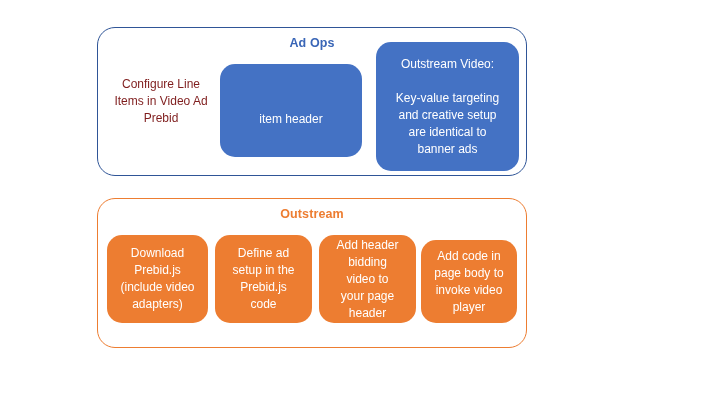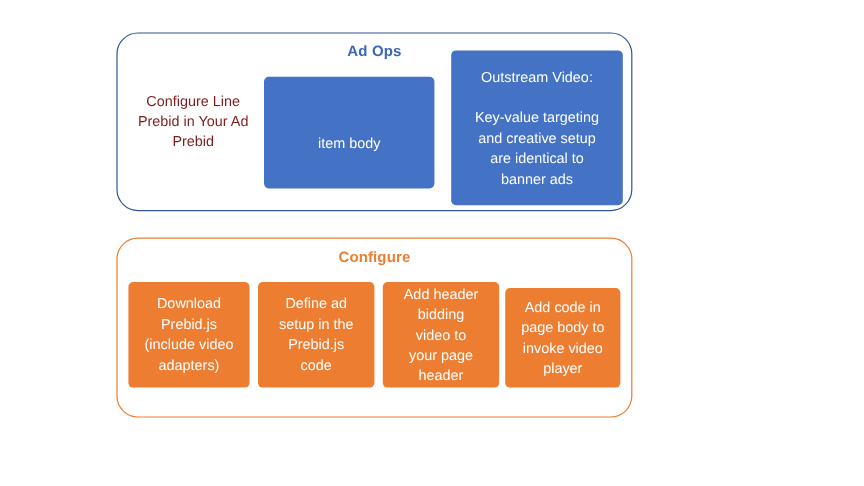--- a/index.html
+++ b/index.html
@@ -73,21 +73,21 @@
     text-align: center;
     color: #7f1d1d;
     font-size: 12px;
     line-height: 17px;
   }
 
   
   .box {
     position: absolute;
     box-sizing: border-box;
-    border-radius: 4px;
+    border-radius: 15px;
     color: #ffffff;
     font-size: 12px;
     line-height: 17px;
     text-align: center;
     display: flex;
     flex-direction: column;
     align-items: center;
     justify-content: center;
     padding: 4px 7px;
   }
@@ -142,40 +142,40 @@
 <body>
 
 <div class="canvas">
 
   <div class="group group-adops">
     <div class="group-title group-title-adops">Ad Ops</div>
   </div>
 
   <div class="plain-text">
     <span class="txt-line">Configure Line</span>
-    <span class="txt-line">Prebid in Your Ad</span>
+    <span class="txt-line">Items in Video Ad</span>
     <span class="txt-line">Prebid</span>
   </div>
 
   <div class="box box-blue box-instream">
     <span class="line-gap"></span>
-    <span class="txt-line">item body</span>
+    <span class="txt-line">item header</span>
   </div>
 
   <div class="box box-blue box-outstream">
     <span class="txt-line">Outstream Video:</span>
     <span class="line-gap"></span>
     <span class="txt-line">Key-value targeting</span>
     <span class="txt-line">and creative setup</span>
     <span class="txt-line">are identical to</span>
     <span class="txt-line">banner ads</span>
   </div>
 
   <div class="group group-devs">
-    <div class="group-title group-title-devs">Configure</div>
+    <div class="group-title group-title-devs">Outstream</div>
   </div>
 
   <div class="box box-orange box-dev-1">
     <span class="txt-line">Download</span>
     <span class="txt-line">Prebid.js</span>
     <span class="txt-line">(include video</span>
     <span class="txt-line">adapters)</span>
   </div>
 
   <div class="box box-orange box-dev-2">

